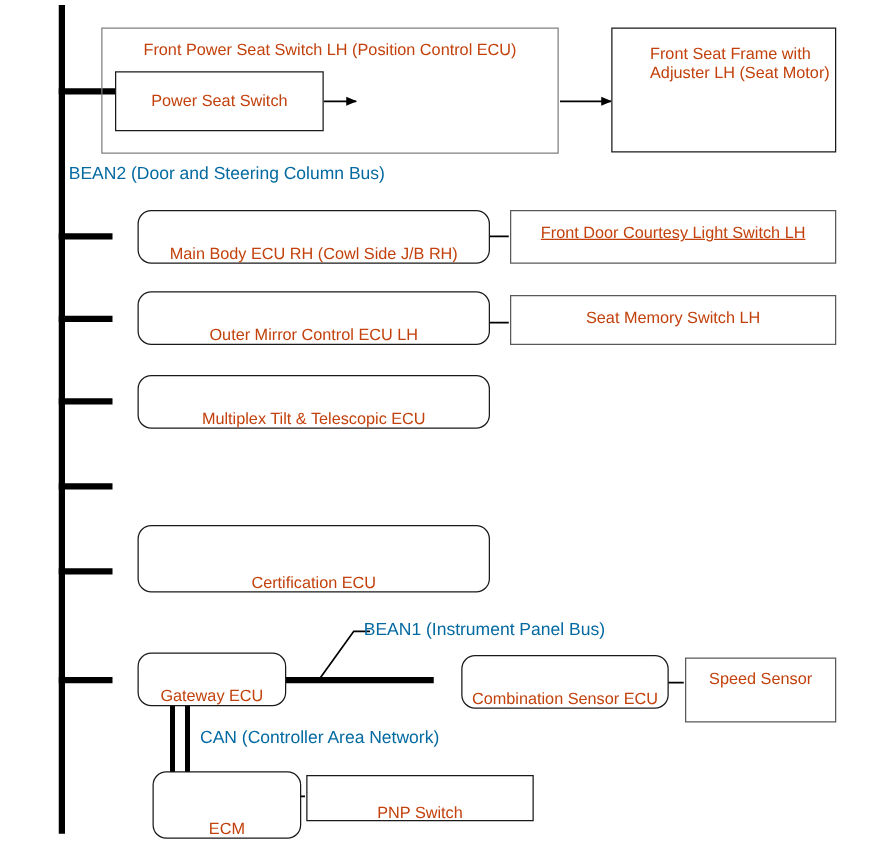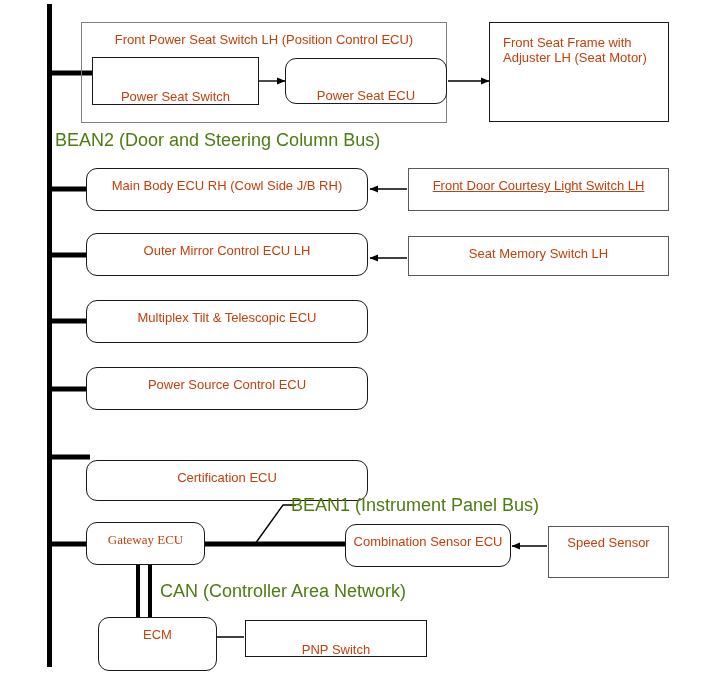--- a/index.html
+++ b/index.html
@@ -48,42 +48,42 @@
   .node.container {
     border: 1px solid #808080;
     background: transparent;
     display: block;
   }
   .node .lbl {
     display: block;
     text-align: center;
     white-space: nowrap;
   }
-  .node.top-pad { align-items: flex-start; padding-top: 9px; }
-  .node.mid-pad { align-items: flex-end; }
+  .node.top-pad { align-items: flex-end; padding-top: 9px; margin-left: 24px; }
+  .node.mid-pad { align-items: center; }
   .container .lbl {
     position: absolute;
     left: 0;
     right: 0;
     top: 9px;
     text-align: center;
   }
   .node.left-text {
     display: block;
-    padding: 12px 0 0 13px;
+    padding: 12px 0 0 30px;
   }
   .node.left-text .lbl {
     text-align: left;
     white-space: normal;
     max-width: 160px;
   }
   .bus-label {
     position: absolute;
-    font-size: 18px;
-    color: #4d7c0f;
+    font-size: 14px;
+    color: #0369a1;
     white-space: nowrap;
     z-index: 3;
   }
 </style>
 </head>
 <body>
 
 <div id="diagram-root">
 
   <svg id="diagram-svg" viewBox="0 0 713 681">
@@ -124,23 +124,20 @@
   </svg>
 
   <div class="node container" style="left:81px; top:22px; width:366px; height:101px;">
     <span class="lbl">Front Power Seat Switch LH (Position Control ECU)</span>
   </div>
 
   <div class="node rect-dark mid-pad" style="left:92px; top:57px; width:167px; height:48px;">
     <span class="lbl">Power Seat Switch</span>
   </div>
 
-  <div class="node rounded mid-pad" style="left:285px; top:58px; width:162px; height:46px;">
-    <span class="lbl">Power Seat ECU</span>
-  </div>
 
   <div class="node rect-dark left-text" style="left:489px; top:22px; width:180px; height:100px;">
     <span class="lbl">Front Seat Frame with</span>
     <span class="lbl">Adjuster LH (Seat Motor)</span>
   </div>
 
   <div class="bus-label" style="left:55px; top:130px;">
     <span>BEAN2 (Door and Steering Column Bus)</span>
   </div>
 
@@ -157,33 +154,30 @@
   </div>
 
   <div class="node rect" style="left:408px; top:236px; width:261px; height:40px; align-items:flex-start; padding-top:9px;">
     <span class="lbl">Seat Memory Switch LH</span>
   </div>
 
   <div class="node rounded top-pad" style="left:86px; top:300px; width:282px; height:43px;">
     <span class="lbl">Multiplex Tilt &amp; Telescopic ECU</span>
   </div>
 
-  <div class="node rounded top-pad" style="left:86px; top:367px; width:282px; height:43px;">
-    <span class="lbl">Power Source Control ECU</span>
-  </div>
 
-  <div class="node rounded top-pad" style="left:86px; top:460px; width:282px; height:41px;">
+  <div class="node rounded top-pad" style="left:86px; top:420px; width:282px; height:54px;">
     <span class="lbl">Certification ECU</span>
   </div>
 
   <div class="bus-label" style="left:291px; top:495px;">
     <span>BEAN1 (Instrument Panel Bus)</span>
   </div>
 
-  <div class="node rounded top-pad" style="left:86px; top:522px; width:119px; height:43px;font-family:Liberation Serif, serif;">
+  <div class="node rounded top-pad" style="left:86px; top:522px; width:119px; height:43px;">
     <span class="lbl">Gateway ECU</span>
   </div>
 
   <div class="node rounded top-pad" style="left:345px; top:524px; width:166px; height:43px;">
     <span class="lbl">Combination Sensor ECU</span>
   </div>
 
   <div class="node rect" style="left:548px; top:526px; width:121px; height:52px; align-items:flex-start; padding-top:8px;">
     <span class="lbl">Speed Sensor</span>
   </div>

